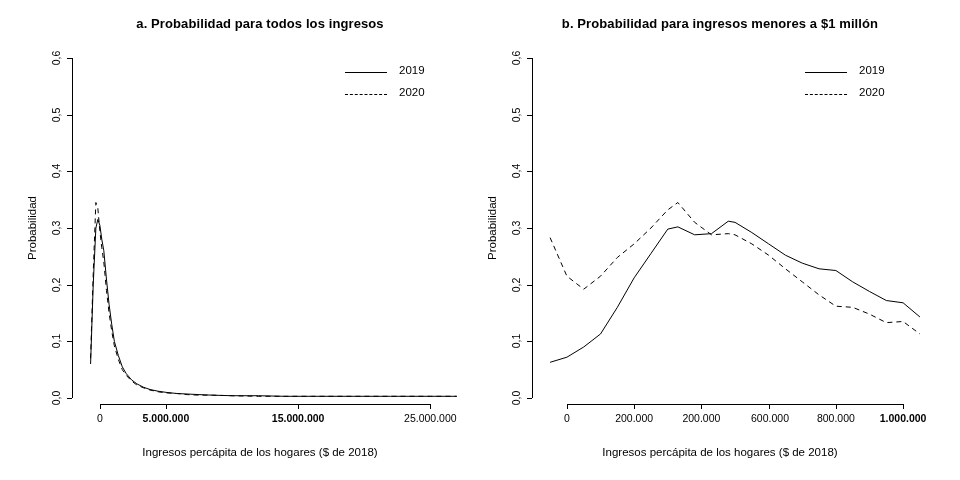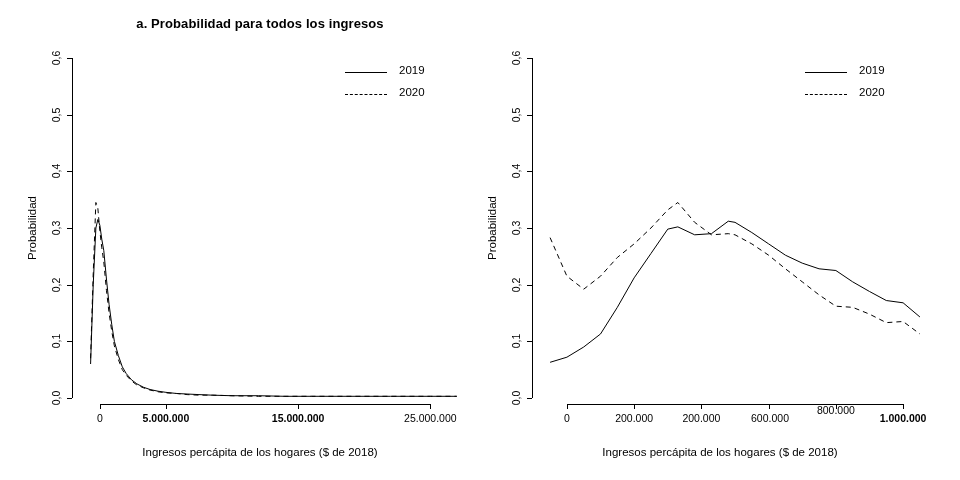--- a/index.html
+++ b/index.html
@@ -163,37 +163,38 @@
         <span class="legend-label">2019</span>
       </div>
       <div class="legend-row">
         <span class="legend-key dashed"></span>
         <span class="legend-label">2020</span>
       </div>
     </div>
   </div>
 
   <div class="panel panel-b">
+    <div class="panel-title">b. Probabilidad para ingresos menores a $1 millón</div>
     <div class="plotarea" id="plot-b">
         <svg width="390" height="340" style="position: absolute; left: 0px; top: 0px;">
           <polyline points="10.09,304.30 26.90,299.20 43.71,289.00 60.52,275.97 77.33,249.33 94.14,219.87 110.95,195.50 127.76,171.13 137.84,168.87 154.66,176.80 171.47,175.67 188.28,163.20 195.00,164.33 211.81,174.53 228.62,185.87 245.43,197.20 262.24,205.13 279.05,210.80 295.86,212.50 312.67,223.83 329.48,233.47 346.29,242.53 363.10,244.80 379.91,258.97" fill="none" stroke="#000000" stroke-width="1"></polyline>
           <polyline points="10.09,179.63 26.90,218.17 43.71,231.20 60.52,218.17 77.33,199.47 94.14,185.87 110.95,170.00 127.76,151.87 137.84,144.50 154.66,164.33 171.47,176.80 188.28,175.67 195.00,176.80 211.81,185.87 228.62,197.20 245.43,210.80 262.24,223.83 279.05,236.87 295.86,248.20 312.67,249.33 329.48,256.13 346.29,264.63 363.10,263.50 379.91,275.97" fill="none" stroke="#000000" stroke-width="1" stroke-dasharray="5,4"></polyline>
         </svg>
         <div class="axis-line" style="left: 26.8966px; top: 346px; width: 336.207px; height: 1px;"></div>
         <div class="axis-line" style="left: -8px; top: 0px; width: 1px; height: 340px;"></div>
         <div class="tick" style="left: 26.8966px; top: 346px; width: 1px; height: 5px;"></div>
         <div class="ticklabel ticklabel-x" style="left: 26.8966px; top: 354px;">0</div>
         <div class="tick" style="left: 94.1379px; top: 346px; width: 1px; height: 5px;"></div>
         <div class="ticklabel ticklabel-x" style="left: 94.1379px; top: 354px;">200.000</div>
         <div class="tick" style="left: 161.379px; top: 346px; width: 1px; height: 5px;"></div>
         <div class="ticklabel ticklabel-x" style="left: 161.379px; top: 354px;">200.000</div>
         <div class="tick" style="left: 228.621px; top: 346px; width: 1px; height: 5px;"></div>
         <div class="ticklabel ticklabel-x" style="left: 230px; top: 354px;">600.000</div>
         <div class="tick" style="left: 295.862px; top: 346px; width: 1px; height: 5px;"></div>
-        <div class="ticklabel ticklabel-x" style="left: 295.862px; top: 346px; text-align: center;">800.000</div>
+        <div class="ticklabel ticklabel-x" style="left: 295.862px; top: 354px; text-align: center;">800.000</div>
         <div class="tick" style="left: 363.103px; top: 346px; width: 1px; height: 5px;"></div>
         <div class="ticklabel ticklabel-x" style="left: 363.103px; top: 354px; font-weight: bold;">1.000.000</div>
         <div class="tick" style="left: -13px; top: 340px; width: 5px; height: 1px;"></div>
         <div class="ticklabel ticklabel-y" style="left: -24px; top: 340px;">0,0</div>
         <div class="tick" style="left: -13px; top: 283.333px; width: 5px; height: 1px;"></div>
         <div class="ticklabel ticklabel-y" style="left: -24px; top: 283.333px;">0,1</div>
         <div class="tick" style="left: -13px; top: 226.667px; width: 5px; height: 1px;"></div>
         <div class="ticklabel ticklabel-y" style="left: -24px; top: 226.667px;">0,2</div>
         <div class="tick" style="left: -13px; top: 170px; width: 5px; height: 1px;"></div>
         <div class="ticklabel ticklabel-y" style="left: -24px; top: 170px;">0,3</div>

